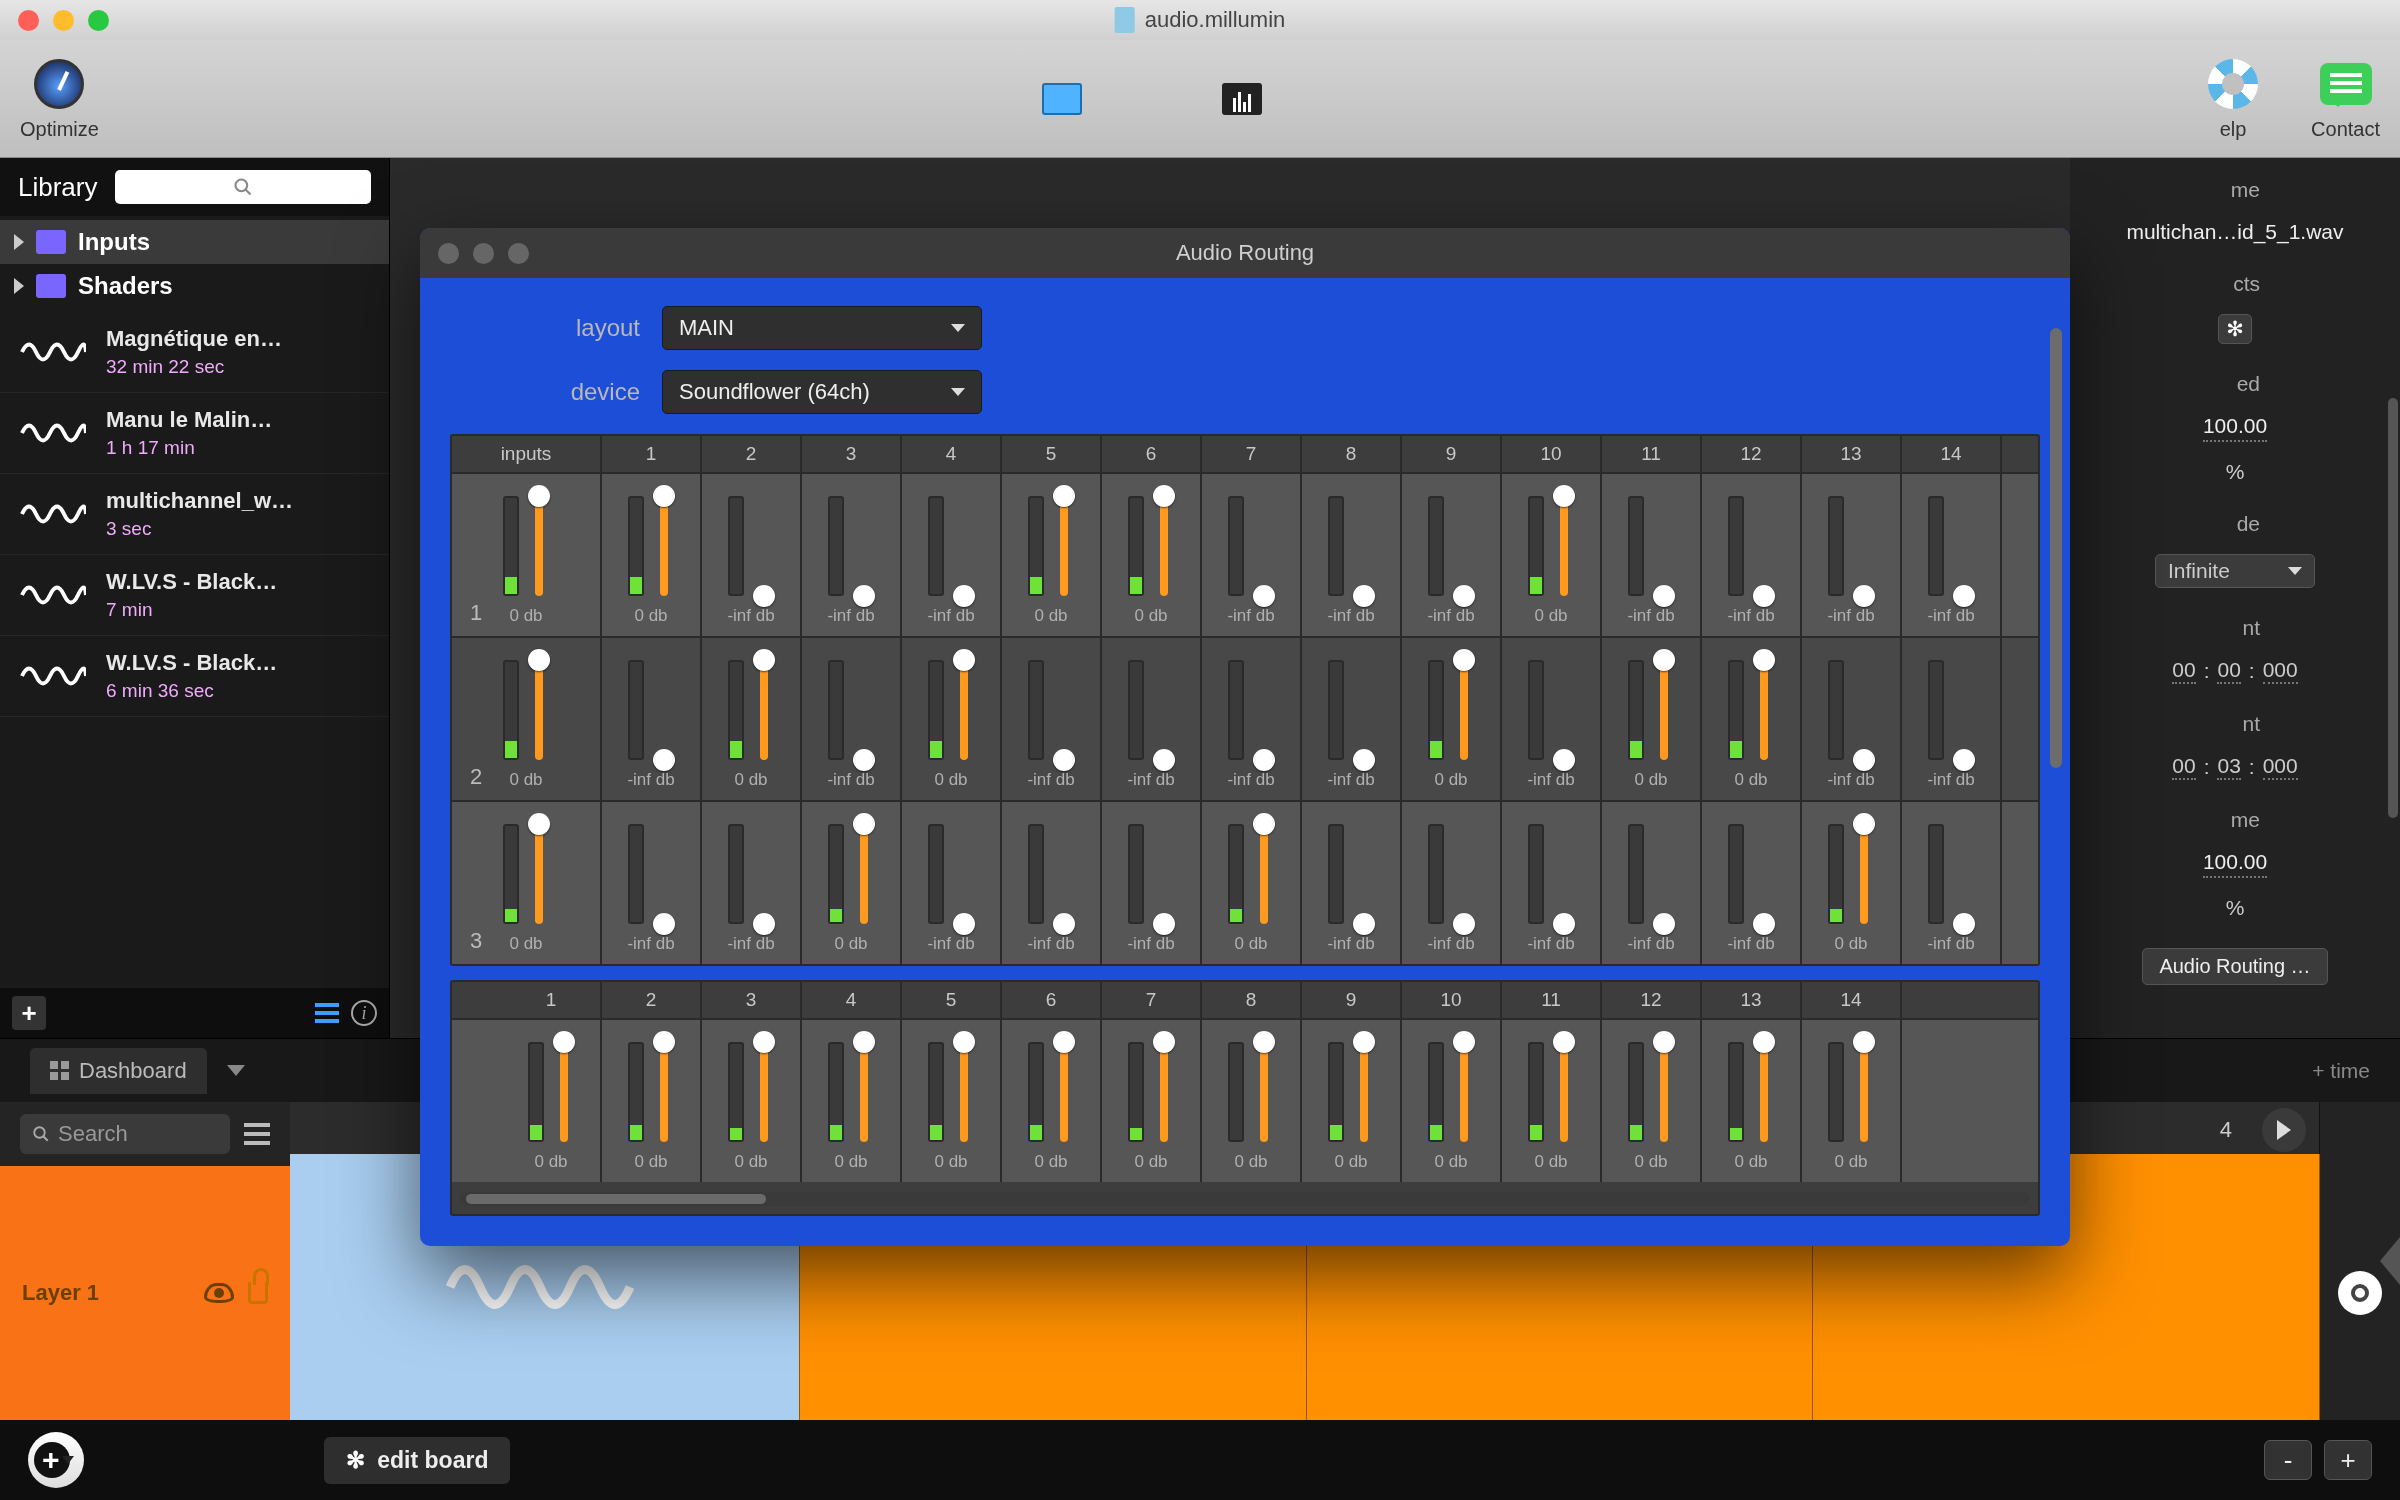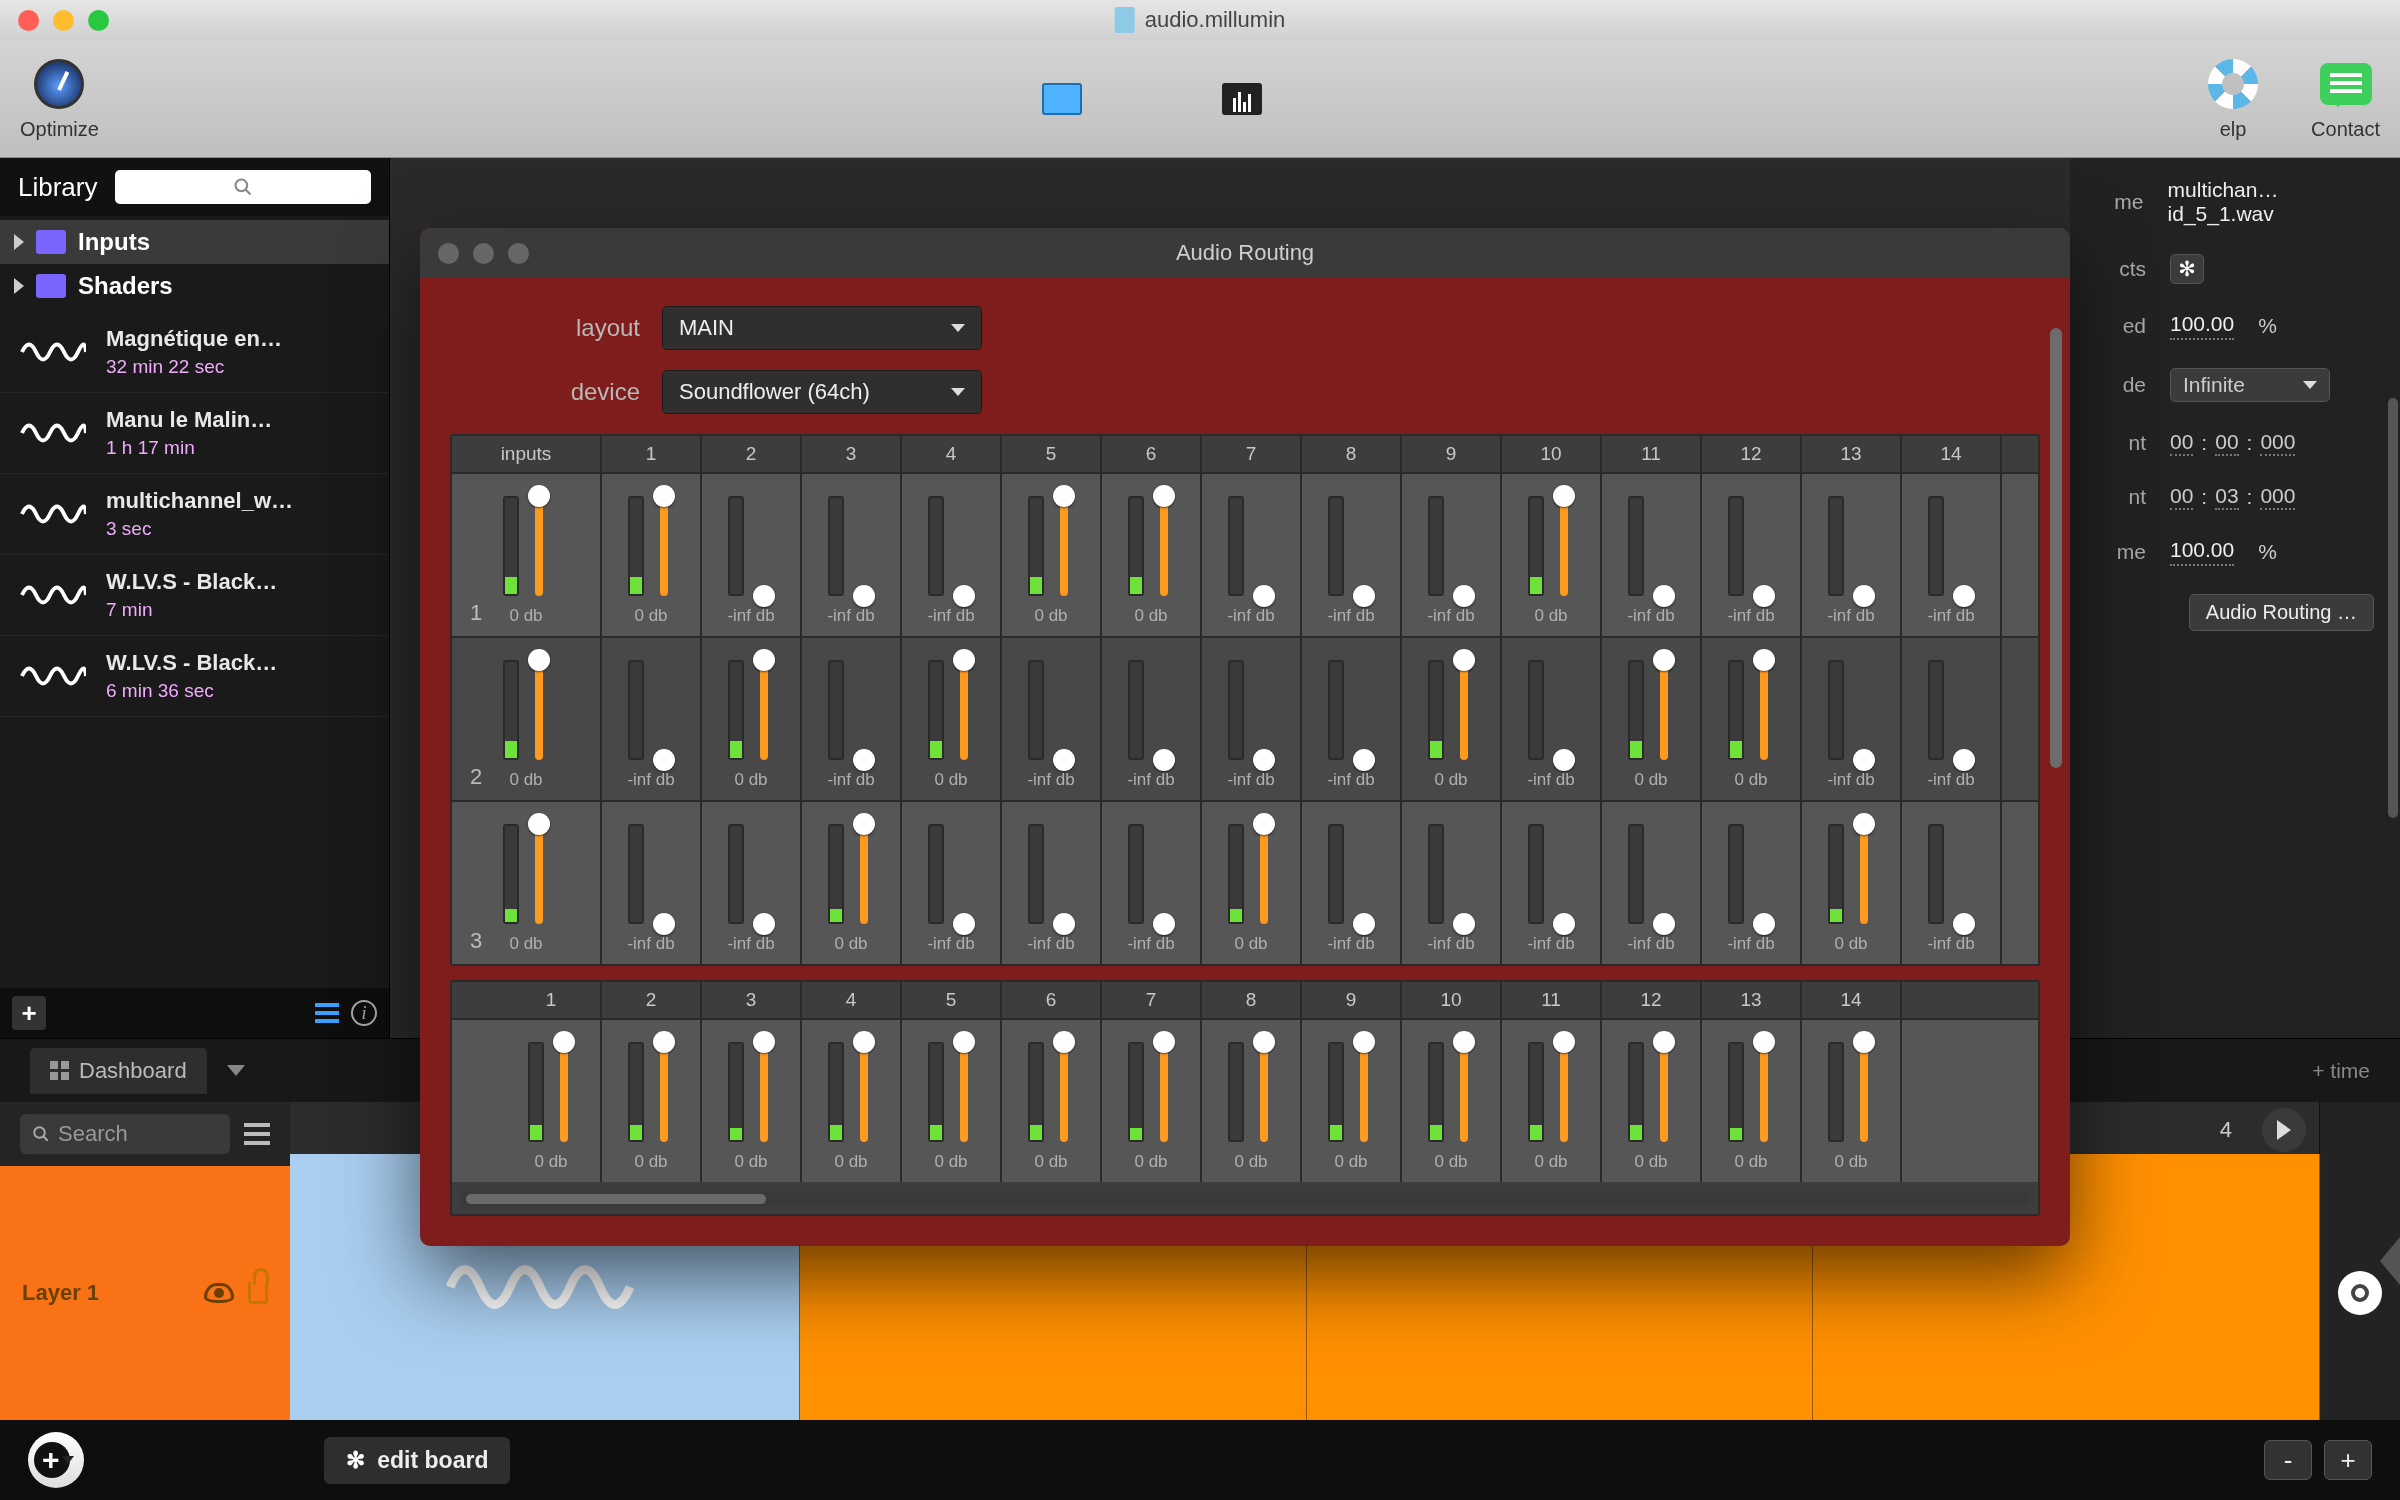--- a/index.html
+++ b/index.html
@@ -51,21 +51,21 @@
   .media-meta .t2{color:#f0abfc;font-size:19px;margin-top:4px;}
   .lib-foot{display:flex;align-items:center;justify-content:space-between;padding:8px 12px;background:#0e0e0e;}
   .addbtn{width:34px;height:34px;background:#333;border-radius:4px;color:#fff;display:flex;align-items:center;justify-content:center;font-size:26px;font-weight:700;}
   .lib-foot-r{display:flex;gap:12px;align-items:center;}
   .lines-icon{display:flex;flex-direction:column;gap:4px;}
   .lines-icon i{width:24px;height:4px;background:#3aa0ff;}
   .info-icon{width:26px;height:26px;border:2px solid #aaa;border-radius:50%;color:#aaa;display:flex;align-items:center;justify-content:center;font-style:italic;font-size:18px;font-family:Georgia,serif;}
   
   
   .props{width:330px;background:#222;margin-left:auto;padding:20px 26px;display:flex;flex-direction:column;gap:28px;font-size:21px;color:#ccc;}
-  .prop-row{display:flex;align-items:center;gap:24px;}
+  .prop-row{display:flex;align-items:center;gap:18px;flex-direction:column;}
   .prop-row .lab{width:50px;text-align:right;color:#aaa;white-space:nowrap;overflow:hidden;}
   .prop-val{color:#eee;}
   .dotted{border-bottom:2px dotted #777;padding-bottom:2px;}
   .dd{background:#3b3b3b;border:1px solid #555;border-radius:5px;padding:4px 12px;display:flex;align-items:center;justify-content:space-between;min-width:160px;}
   .dd .car{width:0;height:0;border-left:7px solid transparent;border-right:7px solid transparent;border-top:8px solid #ddd;}
   .tc{display:flex;gap:8px;align-items:center;}
   .tc span{border-bottom:2px dotted #777;}
   .gearbox{width:34px;height:30px;background:#3b3b3b;border:1px solid #555;border-radius:5px;color:#fff;display:flex;align-items:center;justify-content:center;}
   .arbtn{background:#3b3b3b;border:1px solid #555;border-radius:5px;padding:6px 16px;color:#eee;font-size:20px;}
   
@@ -119,21 +119,21 @@
   .bottbar{height:80px;background:#0e0e0e;display:flex;align-items:center;padding:0 28px;gap:28px;justify-content:space-between;}
   .plusfab{width:56px;height:56px;border-radius:28px;background:linear-gradient(#fff,#ddd);position:relative;display:flex;align-items:center;justify-content:center;}
   .plusfab:before{content:"";position:absolute;left:6px;width:36px;height:36px;background:#111;border-radius:50%;}
   .plusfab:after{content:"+";position:absolute;left:14px;color:#fff;font-size:30px;font-weight:700;}
   .plusfab .car{position:absolute;right:10px;width:0;height:0;border-left:6px solid transparent;border-right:6px solid transparent;border-top:8px solid #222;}
   .editboard{background:#2e2e2e;border-radius:6px;padding:10px 22px;display:flex;align-items:center;gap:12px;color:#eee;font-size:23px;font-weight:600;}
   .pm{display:flex;gap:12px;}
   .pm button{width:48px;height:40px;background:#323232;border:1px solid #555;border-radius:6px;color:#eee;font-size:26px;}
   
   
-  .modal{position:absolute;left:420px;top:70px;width:1650px;background:#7f1d1d;border-radius:10px;box-shadow:0 30px 80px rgba(0,0,0,.6);overflow:hidden;z-index:50;}
+  .modal{position:absolute;left:420px;top:70px;width:1650px;background:#1d4ed8;border-radius:10px;box-shadow:0 30px 80px rgba(0,0,0,.6);overflow:hidden;z-index:50;}
   .m-title{height:50px;background:#3a3a3a;display:flex;align-items:center;position:relative;padding:0 18px;}
   .m-title .traffic span{background:#666;}
   .m-title .t{position:absolute;left:50%;transform:translateX(-50%);color:#cfcfcf;font-size:22px;}
   .m-form{padding:28px 50px 10px;display:flex;flex-direction:column;gap:20px;}
   .m-form .row{display:flex;align-items:center;gap:22px;}
   .m-form .row label{width:170px;text-align:right;color:#b8b8b8;font-size:24px;}
   .m-form .dd{width:320px;background:#2f2f2f;border:1px solid #1a1a1a;color:#eee;font-size:22px;padding:8px 16px;}
   
   .grid-wrap{padding:10px 30px 30px;}
   .mix{border:2px solid #2a2a2a;border-radius:3px;background:#3d3d3d;}

